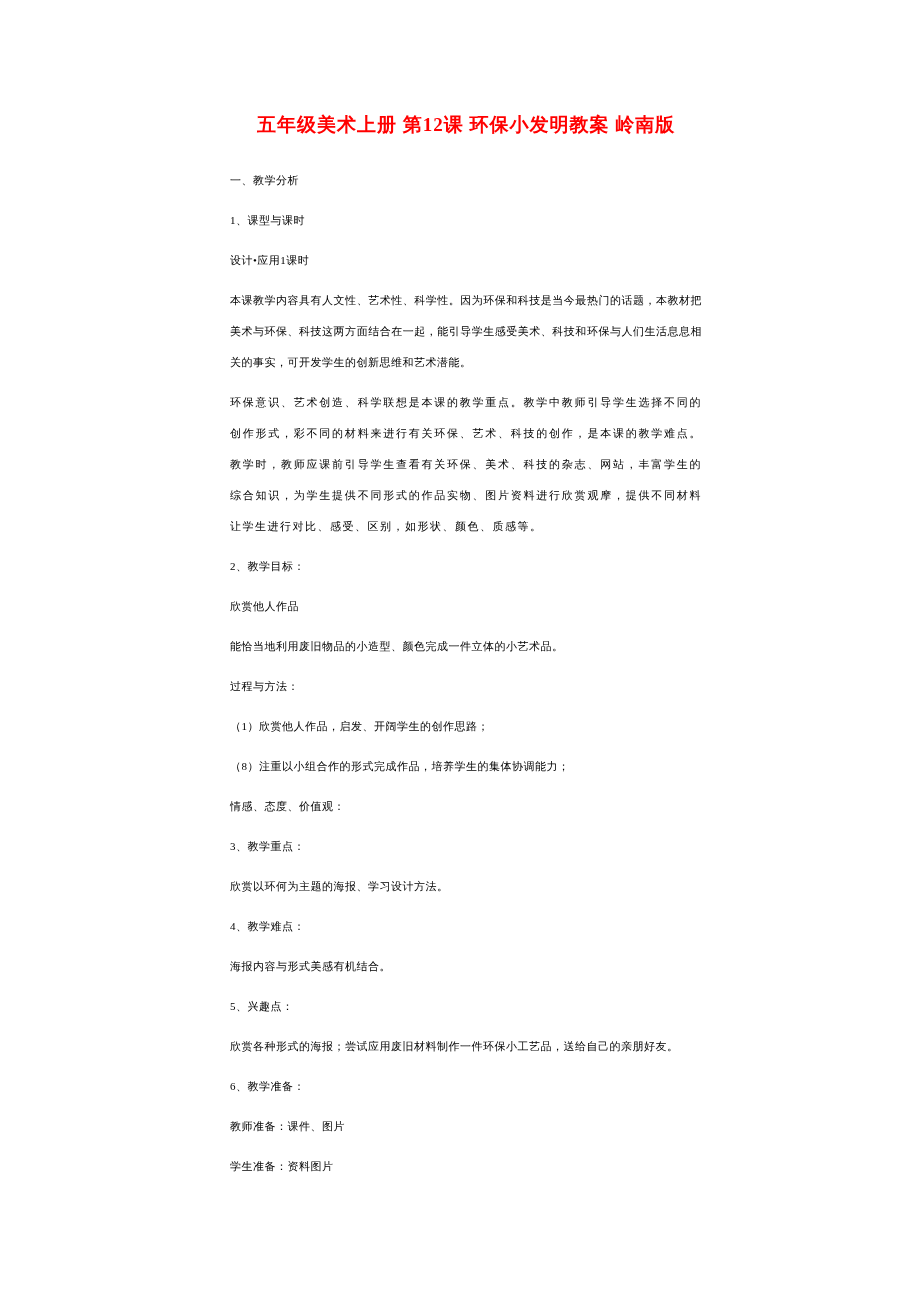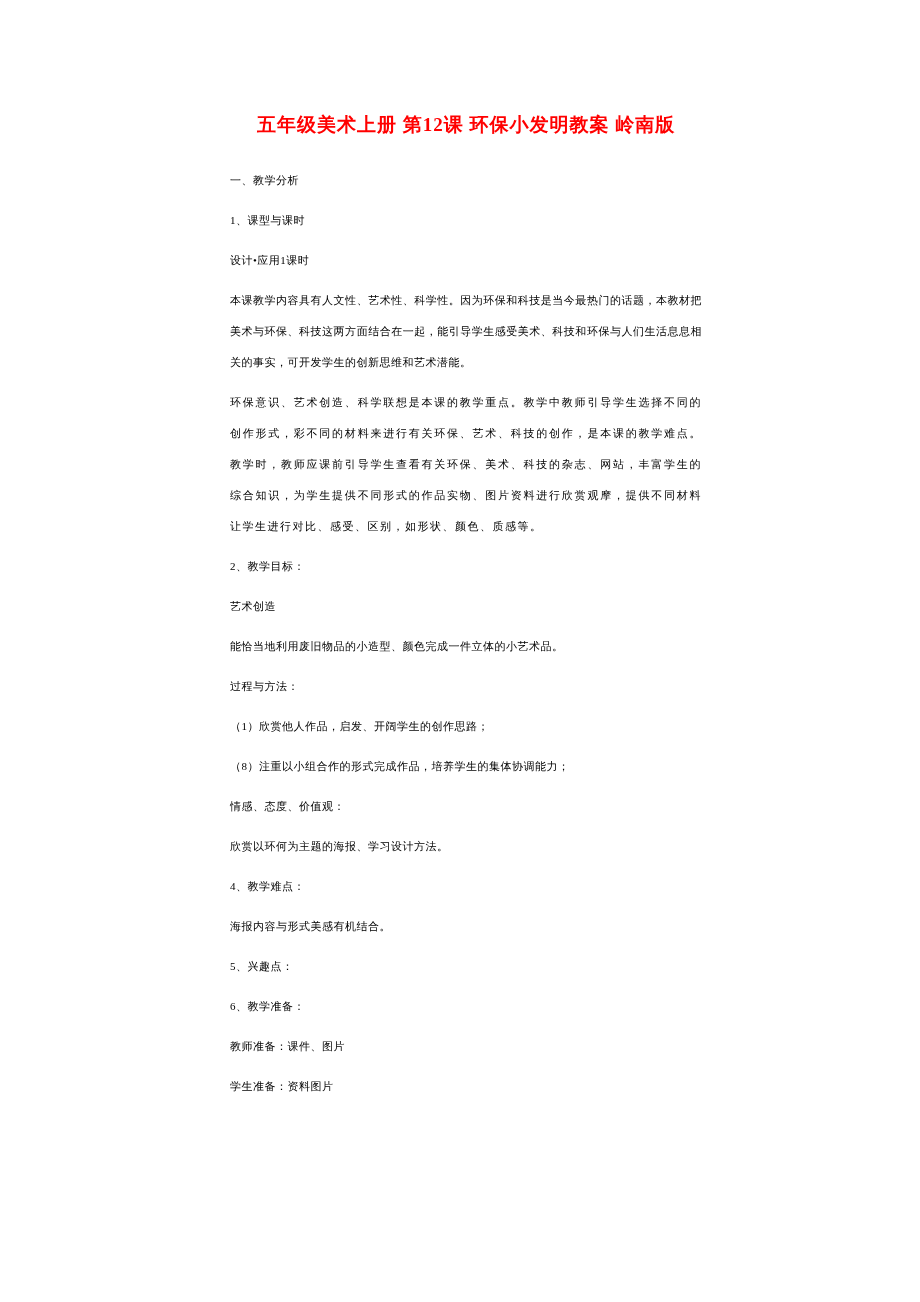--- a/index.html
+++ b/index.html
@@ -45,27 +45,29 @@
 
 <div class="page">
   <h1 class="doc-title">五年级美术上册 第12课 环保小发明教案 岭南版</h1>
   <div class="doc-body">
     <p>一、教学分析</p>
     <p>1、课型与课时</p>
     <p>设计•应用1课时</p>
     <p>本课教学内容具有人文性、艺术性、科学性。因为环保和科技是当今最热门的话题，本教材把美术与环保、科技这两方面结合在一起，能引导学生感受美术、科技和环保与人们生活息息相关的事实，可开发学生的创新思维和艺术潜能。</p>
     <p class="wide">环保意识、艺术创造、科学联想是本课的教学重点。教学中教师引导学生选择不同的创作形式，彩不同的材料来进行有关环保、艺术、科技的创作，是本课的教学难点。教学时，教师应课前引导学生查看有关环保、美术、科技的杂志、网站，丰富学生的综合知识，为学生提供不同形式的作品实物、图片资料进行欣赏观摩，提供不同材料让学生进行对比、感受、区别，如形状、颜色、质感等。</p>
     <p>2、教学目标：</p>
-    <p>艺术创造</p>
+    <p>欣赏他人作品</p>
     <p>能恰当地利用废旧物品的小造型、颜色完成一件立体的小艺术品。</p>
     <p>过程与方法：</p>
     <p>（1）欣赏他人作品，启发、开阔学生的创作思路；</p>
     <p>（8）注重以小组合作的形式完成作品，培养学生的集体协调能力；</p>
     <p>情感、态度、价值观：</p>
+    <p>3、教学重点：</p>
     <p>欣赏以环何为主题的海报、学习设计方法。</p>
     <p>4、教学难点：</p>
     <p>海报内容与形式美感有机结合。</p>
     <p>5、兴趣点：</p>
+    <p>欣赏各种形式的海报；尝试应用废旧材料制作一件环保小工艺品，送给自己的亲朋好友。</p>
     <p>6、教学准备：</p>
     <p>教师准备：课件、图片</p>
     <p>学生准备：资料图片</p>
   </div>
 </div>
 
 </body></html>

